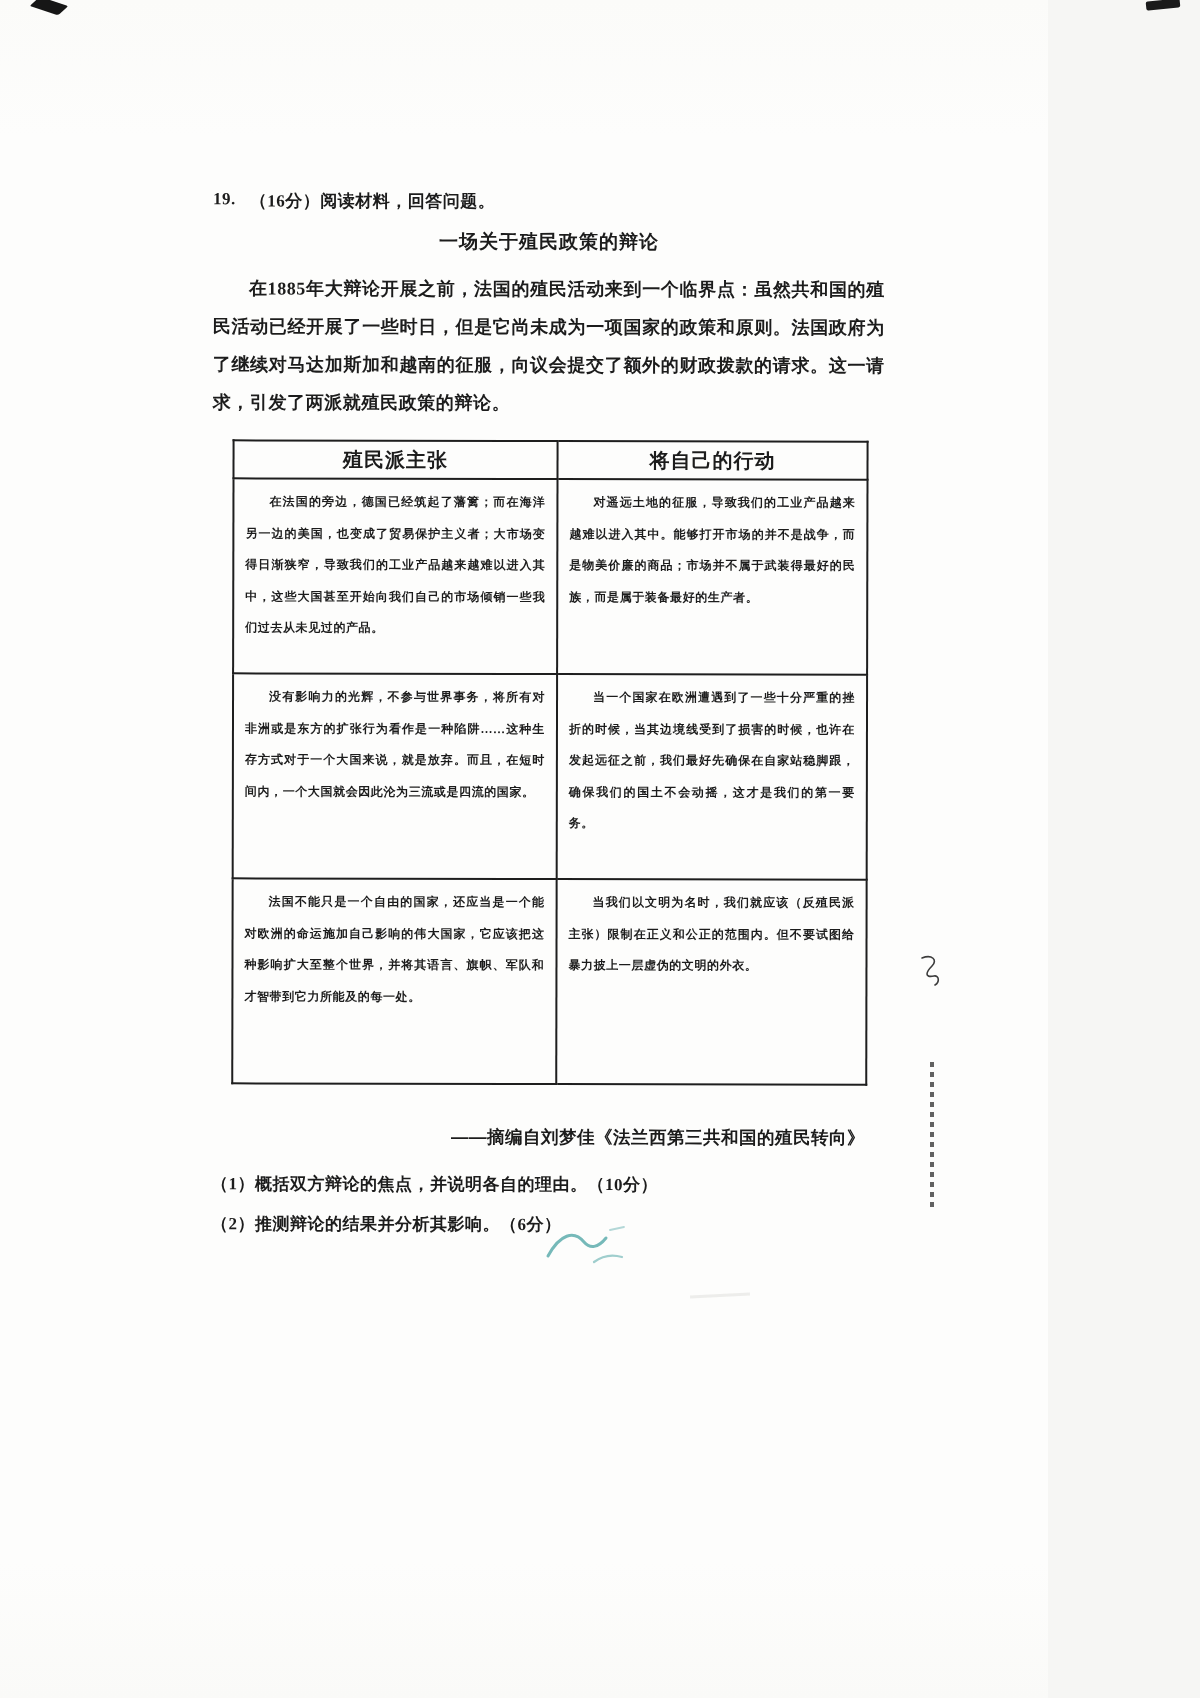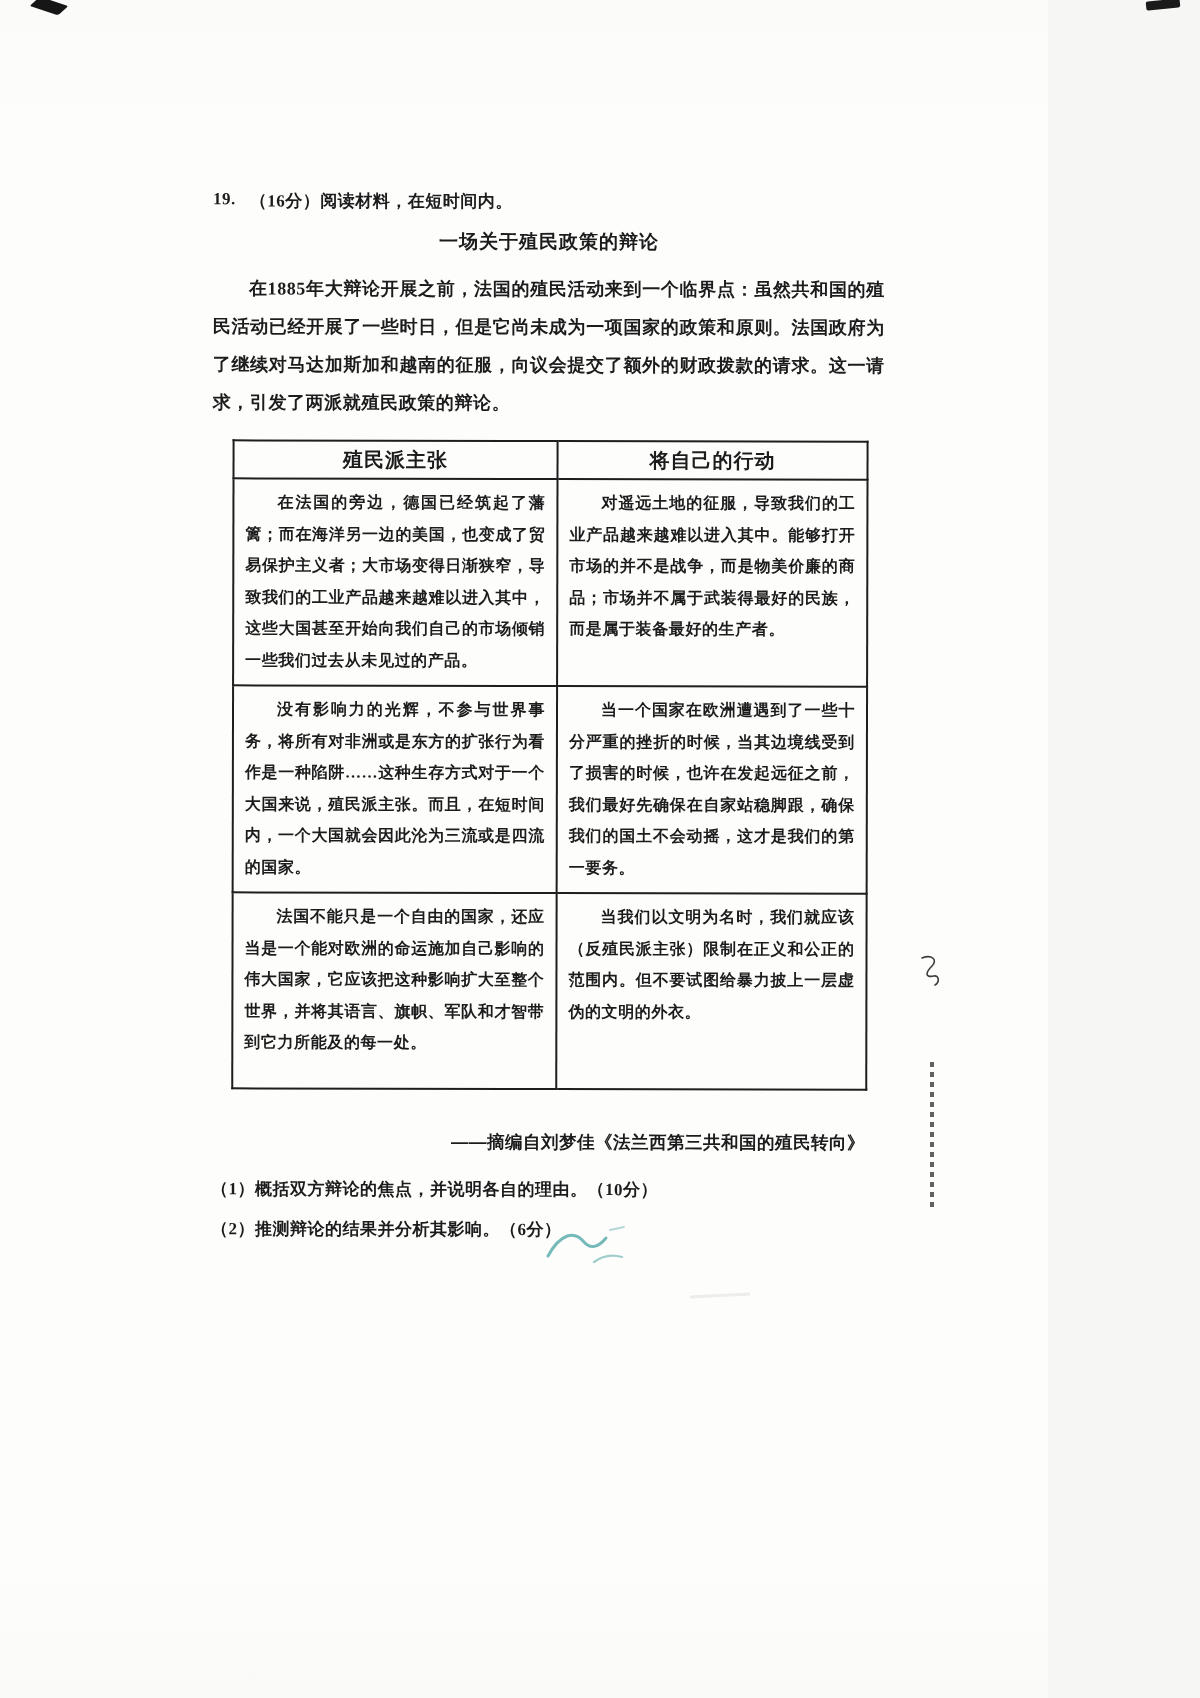--- a/index.html
+++ b/index.html
@@ -65,22 +65,22 @@
     font-size:20px;
     font-weight:700;
     letter-spacing:1px;
     text-align:center;
     font-family:"Liberation Sans","DejaVu Sans",sans-serif;
   }
   table.debate col.left{width:324px;}
   table.debate col.right{width:310px;}
   table.debate td{
     vertical-align:top;
-    padding:7px 11px 9px 11px;
-    font-size:16px;
+    padding:7px 11px 18px 11px;
+    font-size:12px;
     line-height:31.5px;
     letter-spacing:.6px;
     text-align:justify;
     text-indent:2em;
     font-weight:600;
   }
   td.r1{height:168px;}
   td.r2{height:178px;}
   td.r3{height:178px;}
   .source-line{
@@ -138,21 +138,21 @@
 
 <div class="page">
 
   <div class="smudge-tl"></div>
   <div class="smudge-tr"></div>
 
   <div class="page-inner">
 
     <div class="q-line">
       <span class="num">19.</span>
-      <span>（16分）阅读材料，在短时间内。</span>
+      <span>（16分）阅读材料，回答问题。</span>
     </div>
 
     <div class="material-title">一场关于殖民政策的辩论</div>
 
     <p class="material-intro">在1885年大辩论开展之前，法国的殖民活动来到一个临界点：虽然共和国的殖民活动已经开展了一些时日，但是它尚未成为一项国家的政策和原则。法国政府为了继续对马达加斯加和越南的征服，向议会提交了额外的财政拨款的请求。这一请求，引发了两派就殖民政策的辩论。</p>
 
     <table class="debate">
       <colgroup>
           <col class="left">
           <col class="right">
@@ -162,21 +162,21 @@
           <th>殖民派主张</th>
           <th>将自己的行动</th>
         </tr>
       </thead>
       <tbody>
         <tr>
           <td class="r1">在法国的旁边，德国已经筑起了藩篱；而在海洋另一边的美国，也变成了贸易保护主义者；大市场变得日渐狭窄，导致我们的工业产品越来越难以进入其中，这些大国甚至开始向我们自己的市场倾销一些我们过去从未见过的产品。</td>
           <td class="r1">对遥远土地的征服，导致我们的工业产品越来越难以进入其中。能够打开市场的并不是战争，而是物美价廉的商品；市场并不属于武装得最好的民族，而是属于装备最好的生产者。</td>
         </tr>
         <tr>
-          <td class="r2">没有影响力的光辉，不参与世界事务，将所有对非洲或是东方的扩张行为看作是一种陷阱……这种生存方式对于一个大国来说，殖民派主张。而且，在短时间内，一个大国就会因此沦为三流或是四流的国家。</td>
+          <td class="r2">没有影响力的光辉，不参与世界事务，将所有对非洲或是东方的扩张行为看作是一种陷阱……这种生存方式对于一个大国来说，就是放弃。而且，在短时间内，一个大国就会因此沦为三流或是四流的国家。</td>
           <td class="r2">当一个国家在欧洲遭遇到了一些十分严重的挫折的时候，当其边境线受到了损害的时候，也许在发起远征之前，我们最好先确保在自家站稳脚跟，确保我们的国土不会动摇，这才是我们的第一要务。</td>
         </tr>
         <tr>
           <td class="r3">法国不能只是一个自由的国家，还应当是一个能对欧洲的命运施加自己影响的伟大国家，它应该把这种影响扩大至整个世界，并将其语言、旗帜、军队和才智带到它力所能及的每一处。</td>
           <td class="r3">当我们以文明为名时，我们就应该（反殖民派主张）限制在正义和公正的范围内。但不要试图给暴力披上一层虚伪的文明的外衣。</td>
         </tr>
       </tbody>
     </table>
 
     <div class="source-line">——摘编自刘梦佳《法兰西第三共和国的殖民转向》</div>

